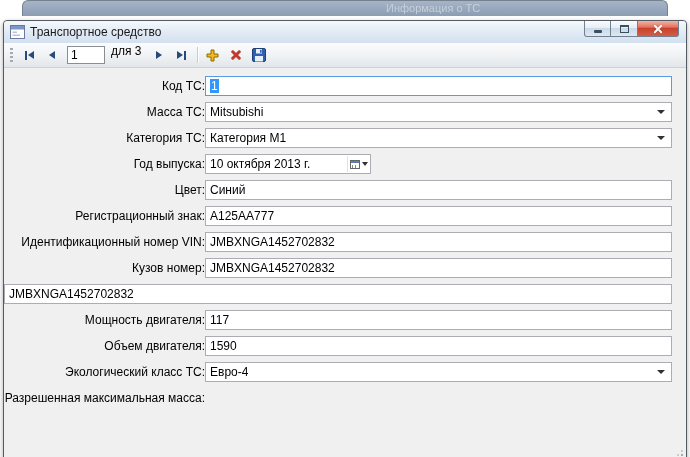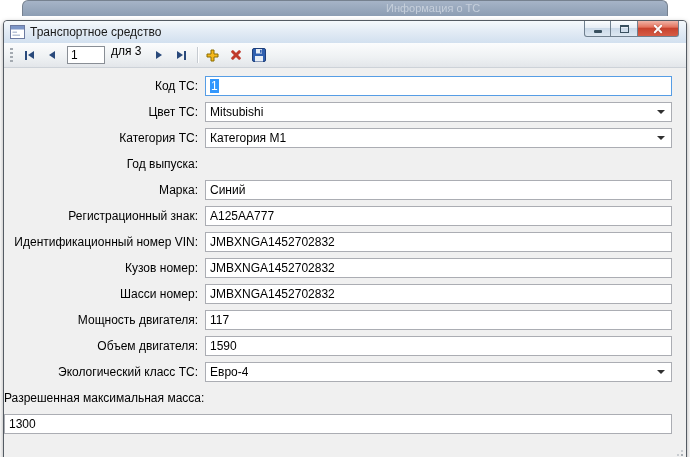--- a/index.html
+++ b/index.html
@@ -54,21 +54,21 @@
   .sep{width:1px;height:16px;background:#C6CBD1;box-shadow:1px 0 0 #fff;margin:0 3px}
   .x-icon{position:relative;width:12px;height:12px}
   .x-icon::before,.x-icon::after{content:'';position:absolute;left:50%;top:50%;width:12px;height:3px;
     background:#C03A2B;border-radius:1px}
   .x-icon::before{transform:translate(-50%,-50%) rotate(45deg)}
   .x-icon::after{transform:translate(-50%,-50%) rotate(-45deg)}
 
   
   .form{flex:1;padding:5px 14px 2px 0;display:flex;flex-direction:column}
   .row{display:flex;align-items:center;height:26px;flex:none}
-  .lbl{width:201px;flex:none;text-align:right;padding-right:7px;white-space:nowrap;overflow:hidden}
+  .lbl{width:201px;flex:none;text-align:right;padding-right:0;white-space:nowrap;overflow:hidden}
   .ctl{flex:1;height:20px;position:relative;background:#fff;border:1px solid #ABADB3;
     display:flex;align-items:center;padding:0 4px}
   .ctl.focused{border-color:#569DE5}
   .val{white-space:nowrap;overflow:hidden}
   .val.selected{background:#3297FD;color:#fff;padding:0 1px}
   .ctl.combo{padding-right:28px}
   .combo-arrow{position:absolute;right:6px;top:50%;margin-top:-2px;width:0;height:0;
     border-left:4px solid transparent;border-right:4px solid transparent;border-top:4px solid #303030}
   .ctl.date{flex:none;width:166px;padding-right:26px}
   .date-btn{position:absolute;right:1px;top:1px;bottom:1px;width:22px;display:flex;align-items:center;
@@ -161,38 +161,45 @@
   </div>
 
   <div class="form">
       <div class="row">
         <span class="lbl">Код ТС:</span>
         <div class="ctl text focused">
           <span class="val selected">1</span>
         </div>
       </div>
       <div class="row">
-        <span class="lbl">Цвет ТС:</span>
+        <span class="lbl">Масса ТС:</span>
         <div class="ctl combo">
           <span class="val">Mitsubishi</span>
           <span class="combo-arrow"></span>
         </div>
       </div>
       <div class="row">
         <span class="lbl">Категория ТС:</span>
         <div class="ctl combo">
           <span class="val">Категория M1</span>
           <span class="combo-arrow"></span>
         </div>
       </div>
       <div class="row">
         <span class="lbl">Год выпуска:</span>
-      </div>
-      <div class="row">
-        <span class="lbl">Марка:</span>
+        <div class="ctl date">
+          <span class="val">10 октября 2013 г.</span>
+          <span class="date-btn">
+            <span class="cal-icon"></span>
+            <span class="date-arrow"></span>
+          </span>
+        </div>
+      </div>
+      <div class="row">
+        <span class="lbl">Цвет:</span>
         <div class="ctl text">
           <span class="val">Синий</span>
         </div>
       </div>
       <div class="row">
         <span class="lbl">Регистрационный знак:</span>
         <div class="ctl text">
           <span class="val">A125AA777</span>
         </div>
       </div>
@@ -202,21 +209,20 @@
           <span class="val">JMBXNGA1452702832</span>
         </div>
       </div>
       <div class="row">
         <span class="lbl">Кузов номер:</span>
         <div class="ctl text">
           <span class="val">JMBXNGA1452702832</span>
         </div>
       </div>
       <div class="row">
-        <span class="lbl">Шасси номер:</span>
         <div class="ctl text">
           <span class="val">JMBXNGA1452702832</span>
         </div>
       </div>
       <div class="row">
         <span class="lbl">Мощность двигателя:</span>
         <div class="ctl text">
           <span class="val">117</span>
         </div>
       </div>
@@ -230,20 +236,17 @@
         <span class="lbl">Экологический класс ТС:</span>
         <div class="ctl combo">
           <span class="val">Евро-4</span>
           <span class="combo-arrow"></span>
         </div>
       </div>
       <div class="row">
         <span class="lbl">Разрешенная максимальная масса:</span>
       </div>
       <div class="row">
-        <div class="ctl text">
-          <span class="val">1300</span>
-        </div>
       </div>
     </div>
 
   <div class="resize-grip"></div>
 </div>
 
 </body></html>

